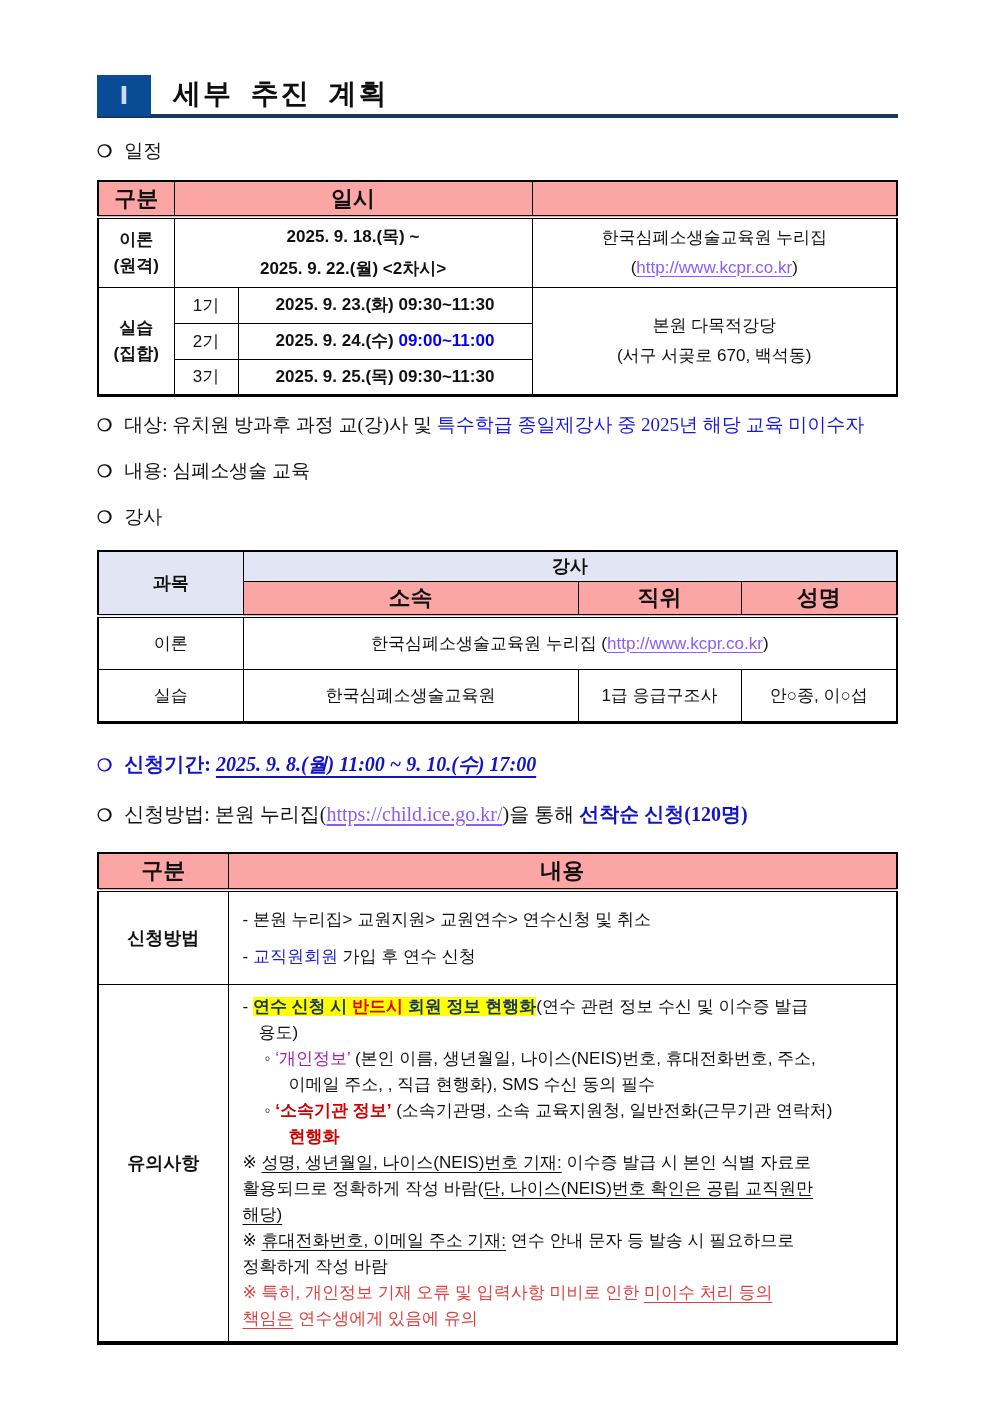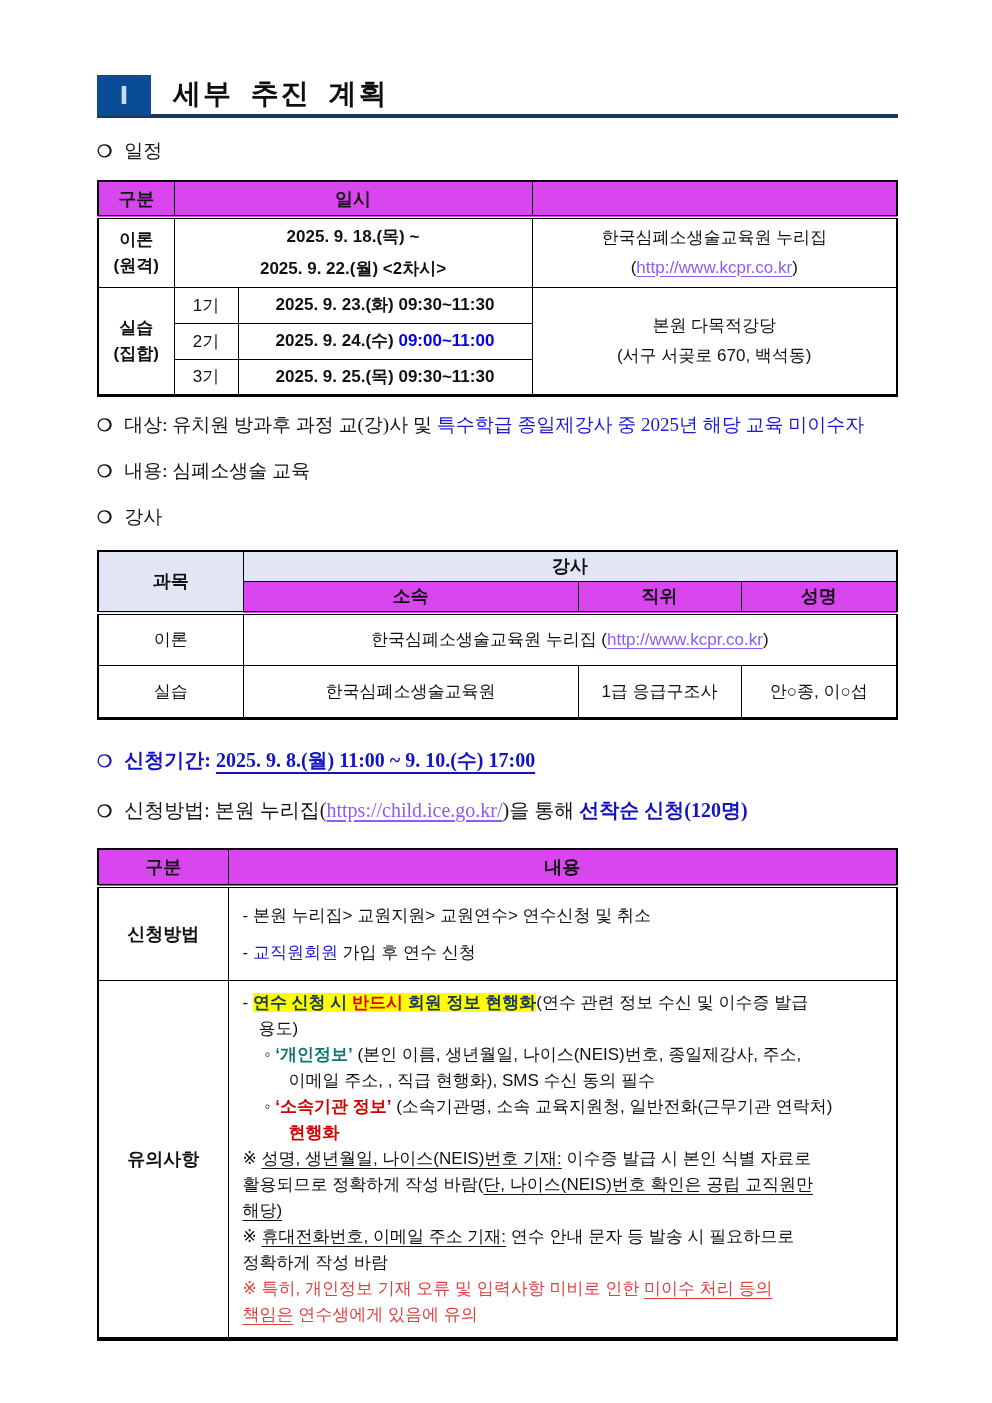--- a/index.html
+++ b/index.html
@@ -17,53 +17,53 @@
            font-size:24px;font-weight:bold;margin-bottom:-2px;}
   .sec-title{font-family:"Liberation Sans","DejaVu Sans",sans-serif;
              font-size:28px;font-weight:bold;color:#0f0f0f;margin:0 12px 3px 22px;
              letter-spacing:2px;word-spacing:8px;line-height:1.2;}
 
   
   .bullet-line{font-size:19px;line-height:24px;margin-top:21px;color:#141414;}
   .bullet-line .marker{font-weight:bold;font-size:17px;margin-right:12px;}
   .blue-txt{color:#1A1AD6;}
   .period-line{color:#1313C4;font-weight:bold;font-size:20px;}
-  .period-line .u{text-decoration:underline;text-underline-offset:5px;}
+  .period-line .u{text-decoration:underline;text-underline-offset:5px;font-style:italic;}
   .method-line{font-size:20px;}
   a.doc-link{color:#8b5cf6;text-decoration:underline;text-underline-offset:3px;cursor:pointer;}
   .method-bold{color:#1313C4;font-weight:bold;}
 
   
   table.doc-table{border-collapse:collapse;width:100%;
         font-family:"Liberation Sans","DejaVu Sans",sans-serif;
         border:2px solid #000;border-bottom:3px solid #000;color:#111;}
   table.doc-table th,table.doc-table td{border:1px solid #000;vertical-align:middle;}
-  table.doc-table tr.hdr th{background:#d946ef;font-weight:bold;text-align:center;
-        font-size:18px;border-bottom:4px double #000;}
+  table.doc-table tr.hdr th{background:#fca5a5;font-weight:bold;text-align:center;
+        font-size:22px;border-bottom:4px double #000;}
   table.doc-table th.mid-hdr{background:#E2E5F3;font-weight:bold;text-align:center;font-size:18px;}
   .t1{margin-top:16px;}
   .t1 td{text-align:center;font-size:17px;}
   .t1 .lbl{font-weight:bold;line-height:26px;}
   .t1 .date-bold{font-weight:bold;line-height:32px;}
   .t1 .place{line-height:30px;}
   .t1 .round{font-size:17px;}
   .time-blue{color:#0000EE;}
   .t2{margin-top:20px;}
   .t2 td{text-align:center;font-size:17px;height:53px;}
   .t3{margin-top:24px;font-size:17px;}
   .t3 td.rowlbl{text-align:center;font-weight:bold;font-size:18px;}
   .t3 td.cell-content{padding:9px 14px;text-align:left;}
   .method-cell div{line-height:37px;}
   .notes-cell p{margin:0;line-height:26px;}
   .notes-cell .p1{padding-left:16px;text-indent:-16px;}
   .notes-cell .sub{margin-left:22px;padding-left:24px;text-indent:-24px;}
   .hl{background:#FFFF00;font-weight:bold;color:#17375E;margin-top:8px;}
   .hl-red{background:#FFFF00;font-weight:bold;color:#E00000;}
   .red-b{color:#D00000;font-weight:bold;}
-  .blue-b{color:#0f766e;font-weight:bold;}
+  .blue-b{color:#a21caf;font-weight:normal;}
   .note-u{text-decoration:underline;text-underline-offset:4px;}
   .red-line{color:#DF4040;}
   .red-line .note-u{text-decoration-color:#DF4040;margin-top:48px;}
 </style>
 </head>
 <body>
 
 <div class="content">
 
   <div class="title-row">
@@ -190,21 +190,21 @@
       <td class="rowlbl">신청방법</td>
       <td class="cell-content method-cell">
         <div>- 본원 누리집&gt; 교원지원&gt; 교원연수&gt; 연수신청 및 취소</div>
         <div><span>- </span><span class="blue-txt">교직원회원</span><span> 가입 후 연수 신청</span></div>
       </td>
     </tr>
     <tr>
       <td class="rowlbl">유의사항</td>
       <td class="cell-content notes-cell">
         <p class="p1"><span>- </span><span class="hl">연수 신청 시 </span><span class="hl-red">반드시</span><span class="hl"> 회원 정보 현행화</span><span>(연수 관련 정보 수신 및 이수증 발급</span><br><span>용도)</span></p>
-        <p class="sub"><span>◦ </span><span class="blue-b">‘개인정보’</span><span> (본인 이름, 생년월일, 나이스(NEIS)번호, 종일제강사, 주소,</span><br><span>이메일 주소, , 직급 현행화), SMS 수신 동의 필수</span></p>
+        <p class="sub"><span>◦ </span><span class="blue-b">‘개인정보’</span><span> (본인 이름, 생년월일, 나이스(NEIS)번호, 휴대전화번호, 주소,</span><br><span>이메일 주소, , 직급 현행화), SMS 수신 동의 필수</span></p>
         <p class="sub"><span>◦ </span><span class="red-b">‘소속기관 정보’</span><span> (소속기관명, 소속 교육지원청, 일반전화(근무기관 연락처)</span><br><span class="red-b">현행화</span></p>
         <p><span>※ </span><span class="note-u">성명, 생년월일, 나이스(NEIS)번호 기재:</span><span> 이수증 발급 시 본인 식별 자료로</span><br><span>활용되므로 정확하게 작성 바람(</span><span class="note-u">단, 나이스(NEIS)번호 확인은 공립 교직원만</span><br><span class="note-u">해당)</span></p>
         <p><span>※ </span><span class="note-u">휴대전화번호, 이메일 주소 기재:</span><span> 연수 안내 문자 등 발송 시 필요하므로</span><br><span>정확하게 작성 바람</span></p>
         <p class="red-line"><span>※ </span><span>특히, 개인정보 기재 오류 및 입력사항 미비로 인한 </span><span class="note-u">미이수 처리 등의</span><br><span class="note-u">책임은</span><span> 연수생에게 있음에 유의</span></p>
       </td>
     </tr>
   </tbody>
     </table>
 
 </div>

